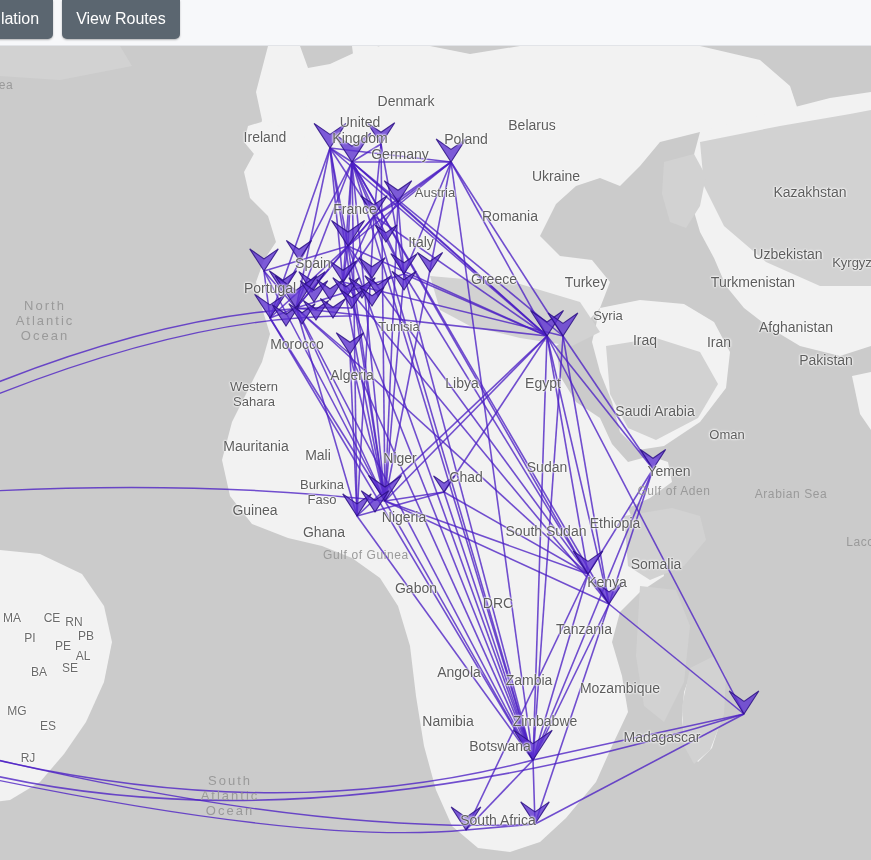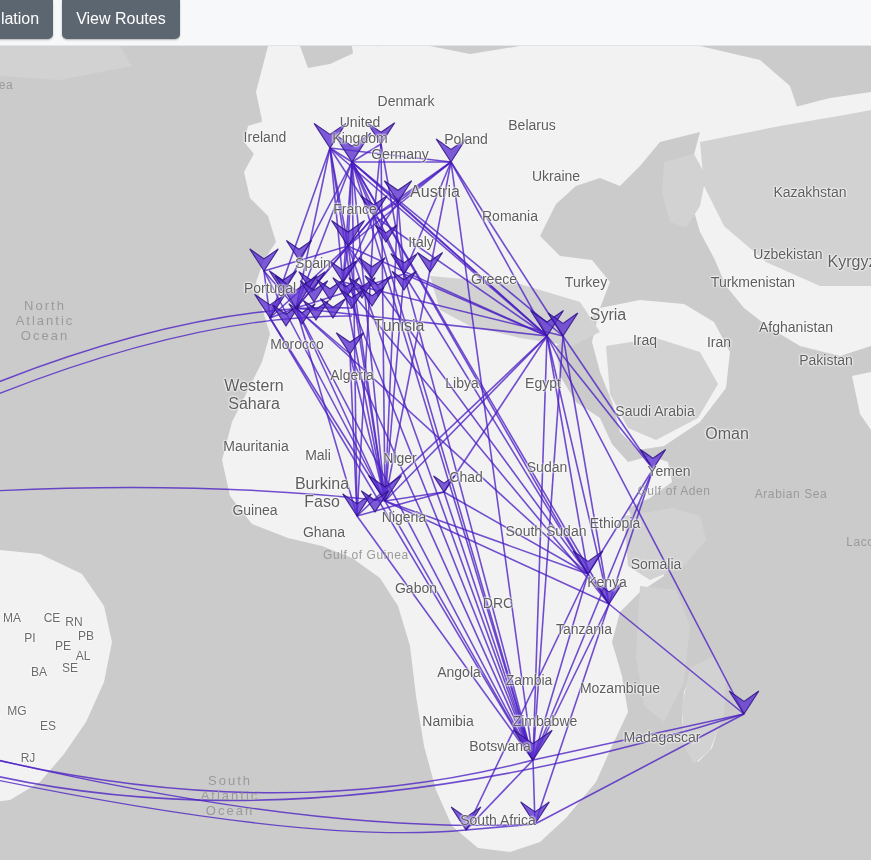--- a/index.html
+++ b/index.html
@@ -27,21 +27,21 @@
   #map{position:absolute;left:0;top:46px;width:871px;height:814px;
        background:#cbcbcb;overflow:hidden;}
   #mapsvg{position:absolute;left:0;top:0;width:871px;height:814px;display:block;}
 
   
   .lbl{position:absolute;transform:translate(-50%,-50%);
        color:#5d5d5d;white-space:nowrap;pointer-events:none;
        font-family:"Liberation Sans","DejaVu Sans",sans-serif;
        text-shadow:0 0 2px #fff,0 0 2px #fff,0 0 3px #fff;}
   .lbl.country{font-size:14px;}
-  .lbl.small{font-size:16px;}
+  .lbl.small{font-size:13px;}
   .lbl.state{font-size:12px;color:#6b6b6b;}
   .lbl.water{color:#9a9a9a;letter-spacing:2px;text-shadow:none;font-size:13px;text-align:center;line-height:1.35;}
   .lbl.water.sm{font-size:12px;letter-spacing:.6px;}
   .lbl.two{line-height:1.15;text-align:center;}
 </style>
 </head>
 <body>
 
 <div id="app">
 

